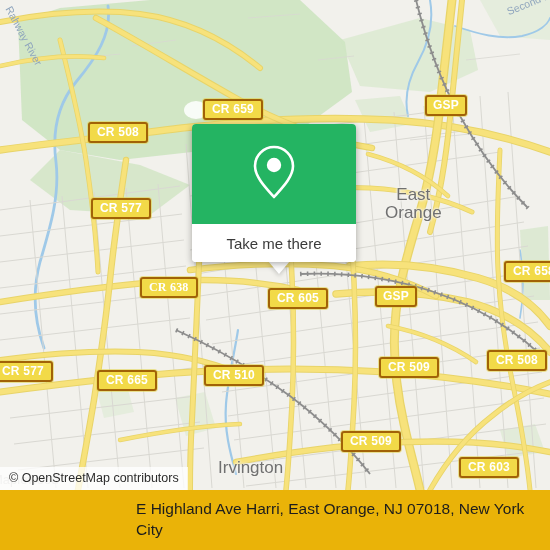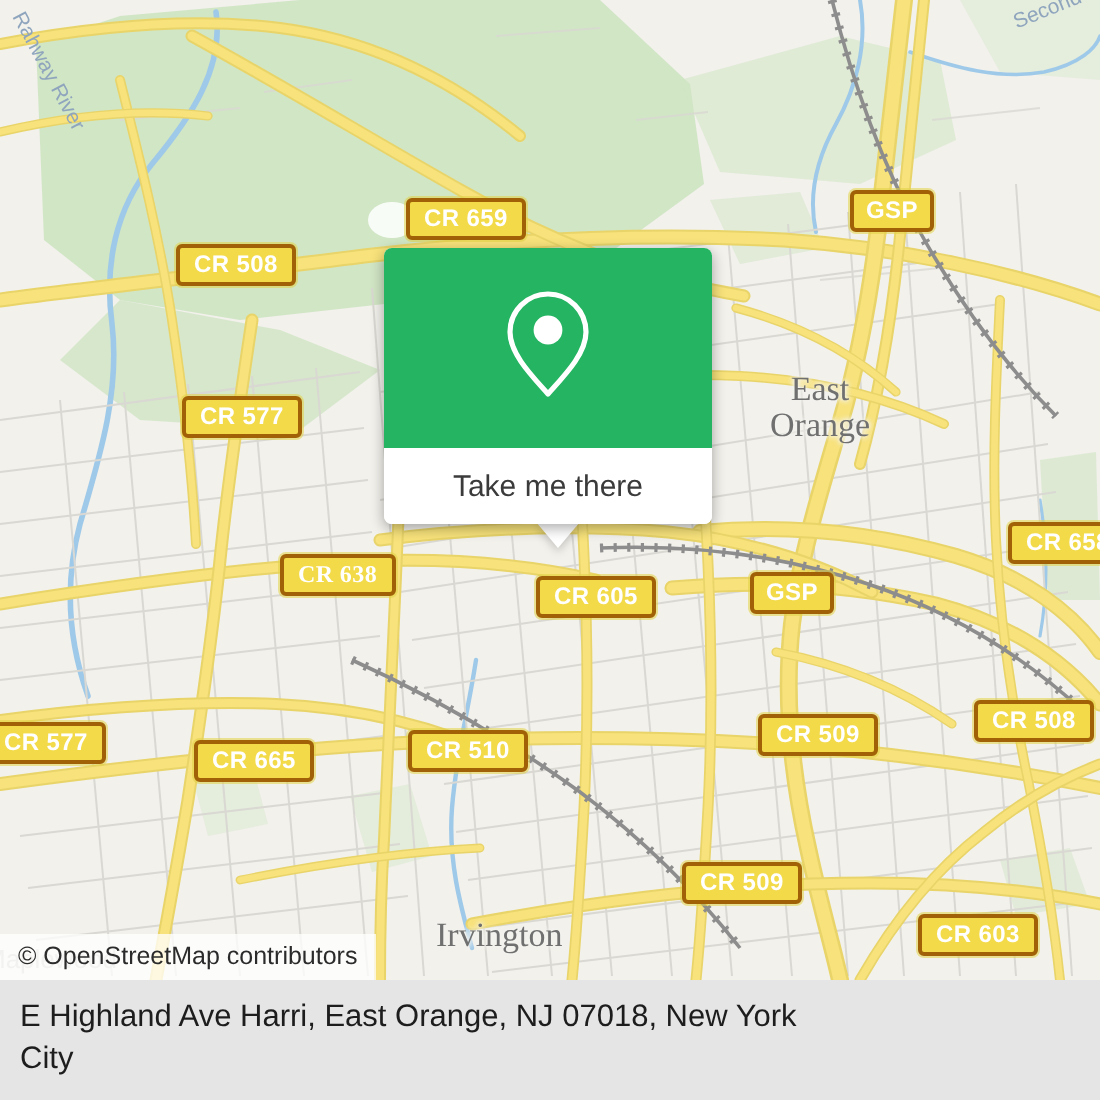--- a/index.html
+++ b/index.html
@@ -32,21 +32,20 @@
     font-family: "Liberation Sans", sans-serif;
     white-space: nowrap;
     pointer-events: none;
   }
   .city-label {
     font-size: 17px;
     color: #707070;
     text-shadow: 0 0 3px #f4f3ef, 0 0 3px #f4f3ef, 0 0 2px #f4f3ef;
     line-height: 1.08;
     text-align: center;
-    font-family: Liberation Serif, serif;
   }
   .water-label {
     font-size: 10.5px;
     color: #8fa5bd;
     font-style: normal;
   }
   .faint-label {
     font-size: 13px;
     color: #c9c8c3;
   }
@@ -115,24 +114,25 @@
     font-size: 12.5px;
     color: #2b2b2b;
     white-space: nowrap;
   }
 
   
   #footer {
     position: absolute;
     left: 0; top: 490px;
     width: 550px; height: 60px;
-    background: #e5e5e5;
+    background: #eab308;
     display: flex;
     align-items: center;
     padding: 0 14px 0 10px;
+    justify-content: flex-end;
   }
   #footer-title {
     flex: 1 1 auto;
     font-size: 15.5px;
     line-height: 1.33;
     color: #1d1d1d;
     padding-right: 8px;
     max-width: 400px;
   }
   #brand {

